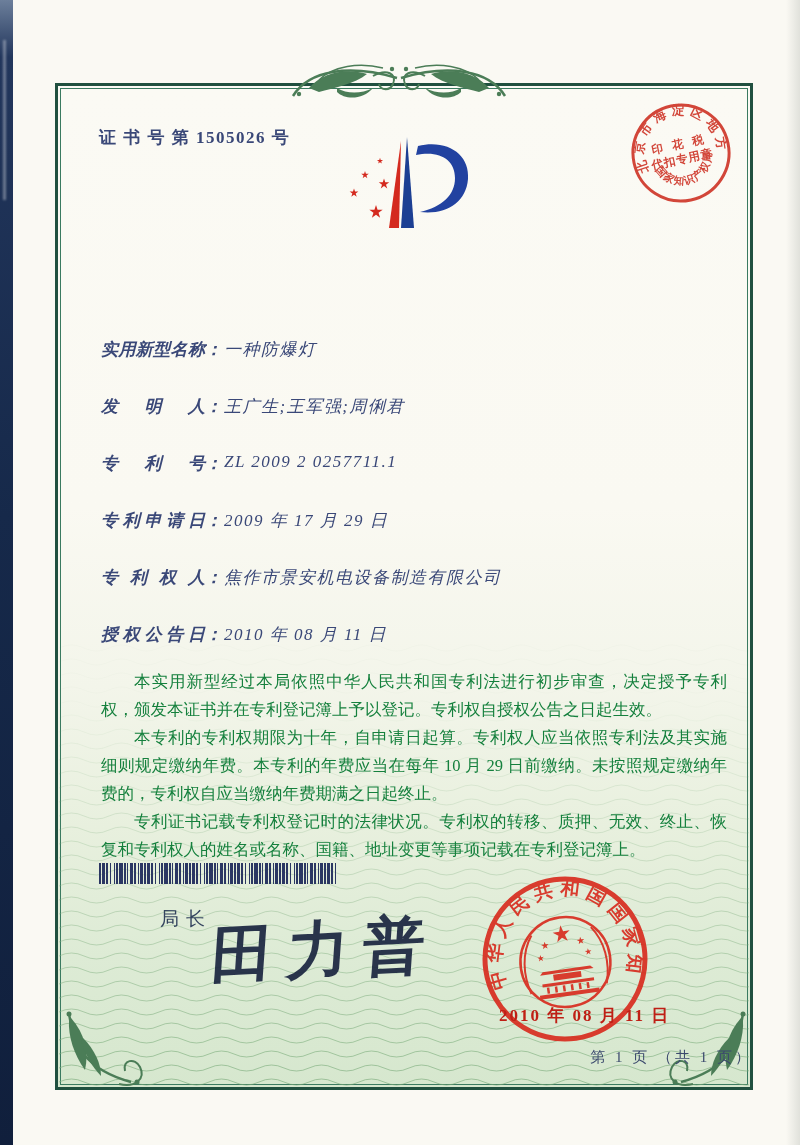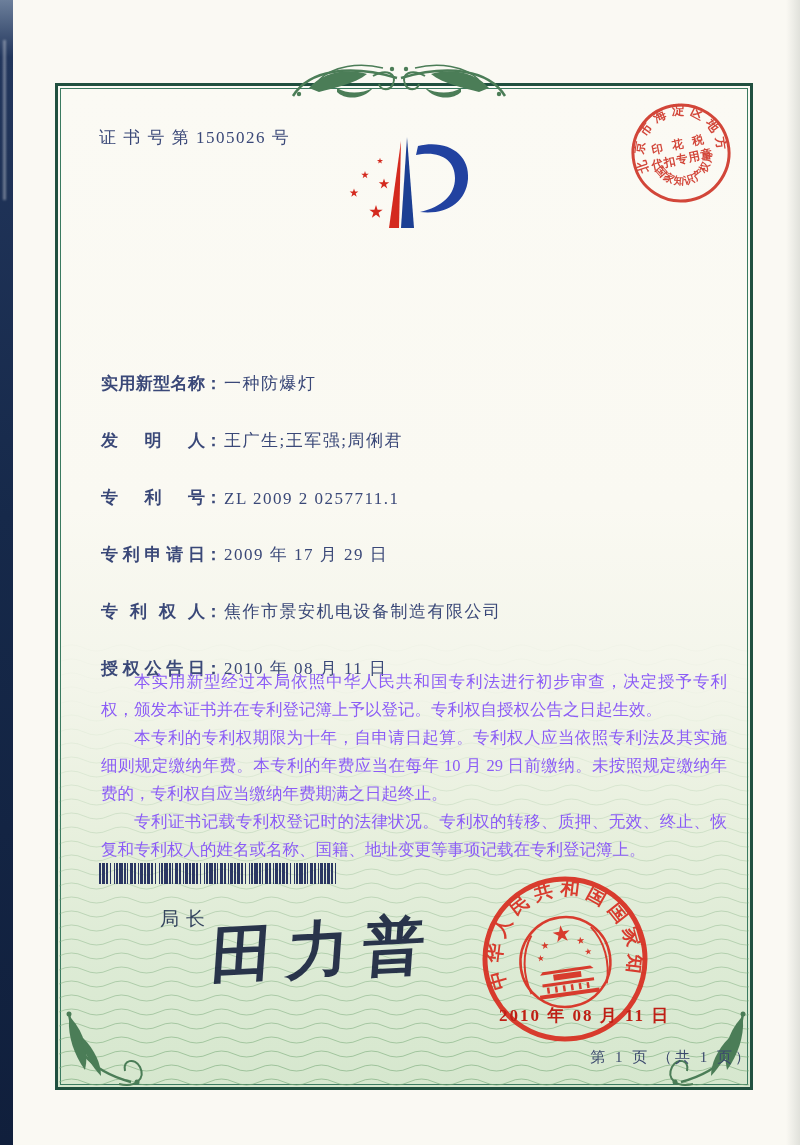--- a/index.html
+++ b/index.html
@@ -19,35 +19,35 @@
     background:linear-gradient(180deg,#fbfaf4 0%,#faf9f2 42%,#f3f5ea 60%,#e8f0de 74%,#ddebd5 87%,#d6e7ce 100%);}
   .frame-inner{position:absolute;inset:2px;border:1px solid #3a7a60;}
   .waves{position:absolute;left:46px;top:640px;pointer-events:none;}
   .waves path,.waves use{stroke:#79aa79;fill:none;stroke-width:1;}
   .top-ornament{position:absolute;left:266px;top:52px;}
   .corner-orn{position:absolute;}
   .corner-orn.bl{left:48px;top:1008px;}
   .corner-orn.br{left:646px;top:1008px;}
   
   .cert-no{position:absolute;left:86px;top:126px;font-size:17px;letter-spacing:1.5px;
-    color:#3a4878;font-weight:normal;}
+    color:#3a4878;font-weight:bold;}
   .logo{position:absolute;left:333px;top:133px;}
   .tax-stamp{position:absolute;left:613px;top:98px;transform:rotate(-12deg);opacity:.92;}
   .tax-stamp text{font-family:"Liberation Sans","DejaVu Sans",sans-serif;font-weight:bold;fill:#cf372a;}
   .title{position:absolute;left:42px;top:242px;width:698px;text-align:center;
     font-size:42px;font-weight:bold;color:#1b2b52;letter-spacing:11px;padding-left:11px;box-sizing:border-box;}
   
   .fields{position:absolute;left:88px;top:338px;width:620px;color:#3a4878;}
-  .field-row{height:57px;display:flex;align-items:flex-end;font-size:17px;}
+  .field-row{height:57px;display:flex;align-items:flex-start;font-size:17px;font-style:italic;}
   .field-label{display:inline-block;width:104px;text-align:justify;text-align-last:justify;font-weight:bold;}
   .field-colon{font-weight:bold;}
   .field-value{letter-spacing:1.5px;margin-left:2px;white-space:nowrap;}
   
   .paras{position:absolute;left:88px;top:668px;width:626px;font-size:16.5px;line-height:28px;
-    color:#8b5cf6;text-align:justify;}
+    color:#15803d;text-align:justify;}
   .paras p{margin:0;text-indent:2em;}
   
   .barcode{position:absolute;left:86px;top:863px;}
   .barcode rect{fill:#2b3763;}
   
   .sig-role{position:absolute;left:147px;top:906px;font-size:19px;letter-spacing:7px;color:#33435e;}
   .sig-name{position:absolute;left:198px;top:908px;font-size:62px;font-weight:bold;color:#1a2540;
     letter-spacing:14px;transform:rotate(-3deg) skewX(-7deg);white-space:nowrap;
     font-family:"DejaVu Sans","Liberation Sans",sans-serif;opacity:.92;}
   

